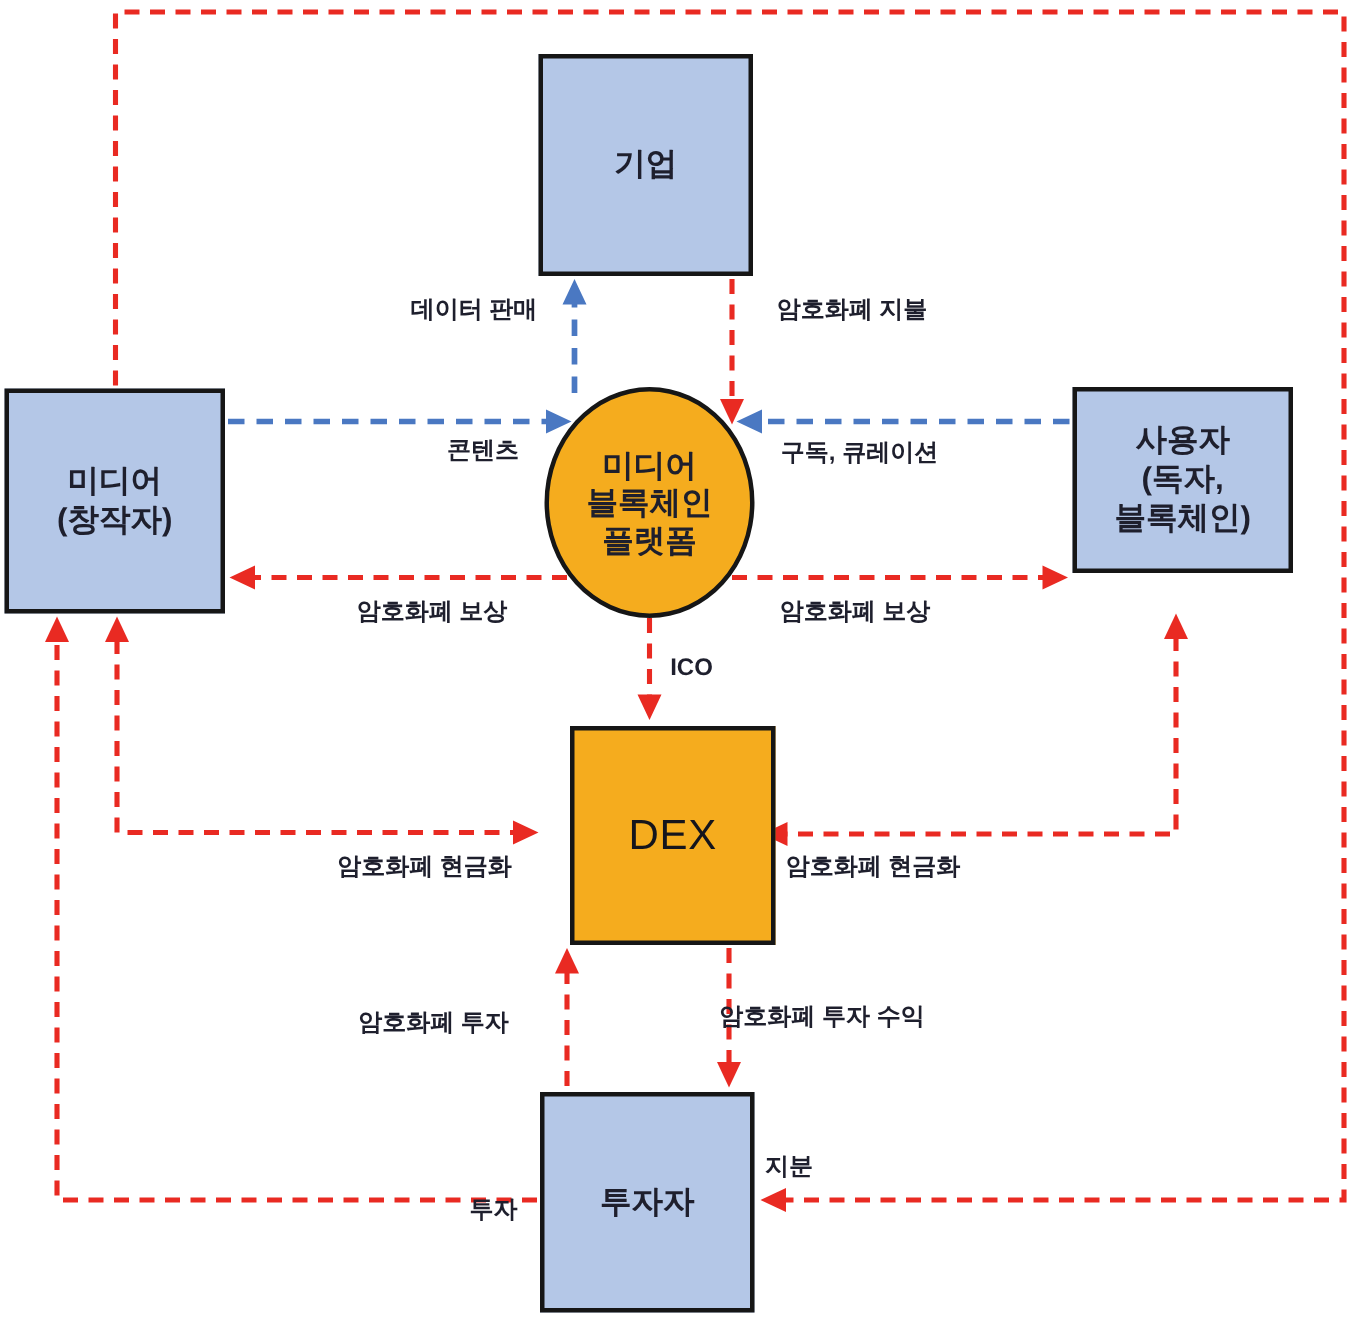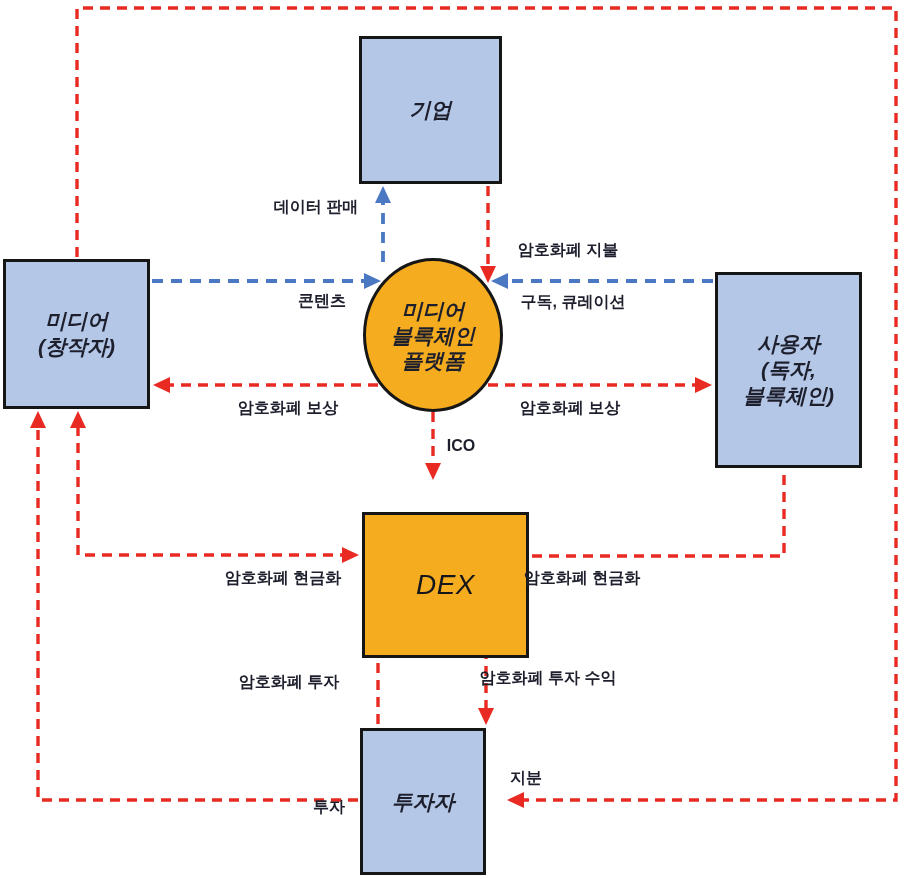--- a/index.html
+++ b/index.html
@@ -32,21 +32,20 @@
     display: flex;
     flex-direction: column;
     align-items: center;
     justify-content: center;
     border: 3px solid var(--border);
     text-align: right;
     color: var(--text);
     font-weight: 700;
     font-size: 21px;
     line-height: 26px;
-    font-style: italic;
   }
   .node.blue   { background: var(--node-blue); }
   .node.orange { background: var(--node-orange); }
   .node.round  { border-radius: 50%; line-height: 25px; }
   .node .dex-text { font-weight: 400; font-size: 28px; color: #15151c; letter-spacing: 0.5px; }
   .edge-label {
     position: absolute;
     transform: translate(-50%, -50%);
     color: var(--text);
     font-weight: 700;
@@ -131,42 +130,42 @@
 
   <div class="node blue" style="left:359px; top:36px; width:143px; height:148px;">
     <span>기업</span>
   </div>
 
   <div class="node blue" style="left:3px; top:259px; width:147px; height:150px;">
     <span>미디어</span>
     <span>(창작자)</span>
   </div>
 
-  <div class="node blue" style="left:715px; top:272px; width:147px; height:196px;">
+  <div class="node blue" style="left:715px; top:258px; width:147px; height:124px;">
     <span>사용자</span>
     <span>(독자,</span>
     <span>블록체인)</span>
   </div>
 
   <div class="node orange round" style="left:363px; top:258px; width:140px; height:154px;">
     <span>미디어</span>
     <span>블록체인</span>
     <span>플랫폼</span>
   </div>
 
-  <div class="node orange" style="left:362px; top:484px; width:167px; height:146px;margin-top:28px;">
+  <div class="node orange" style="left:380px; top:484px; width:137px; height:146px;">
     <span class="dex-text">DEX</span>
   </div>
 
-  <div class="node blue" style="left:360px; top:728px; width:126px; height:147px;">
+  <div class="node blue" style="left:360px; top:728px; width:143px; height:147px;">
     <span>투자자</span>
   </div>
 
   <div class="edge-label" style="left:316px; top:207px;">데이터 판매</div>
-  <div class="edge-label" style="left:568px; top:207px;margin-top:43px;">암호화폐 지불</div>
+  <div class="edge-label" style="left:568px; top:207px;">암호화폐 지불</div>
   <div class="edge-label" style="left:322px; top:301px;">콘텐츠</div>
   <div class="edge-label" style="left:573px; top:302px;">구독, 큐레이션</div>
   <div class="edge-label" style="left:288px; top:408px;">암호화폐 보상</div>
   <div class="edge-label" style="left:570px; top:408px;">암호화폐 보상</div>
   <div class="edge-label" style="left:461px; top:446px;text-align:right;">ICO</div>
   <div class="edge-label" style="left:283px; top:578px;">암호화폐 현금화</div>
   <div class="edge-label" style="left:582px; top:578px;">암호화폐 현금화</div>
   <div class="edge-label" style="left:289px; top:682px;">암호화폐 투자</div>
   <div class="edge-label" style="left:548px; top:678px;">암호화폐 투자 수익</div>
   <div class="edge-label" style="left:329px; top:782px;margin-top:25px;">투자</div>

